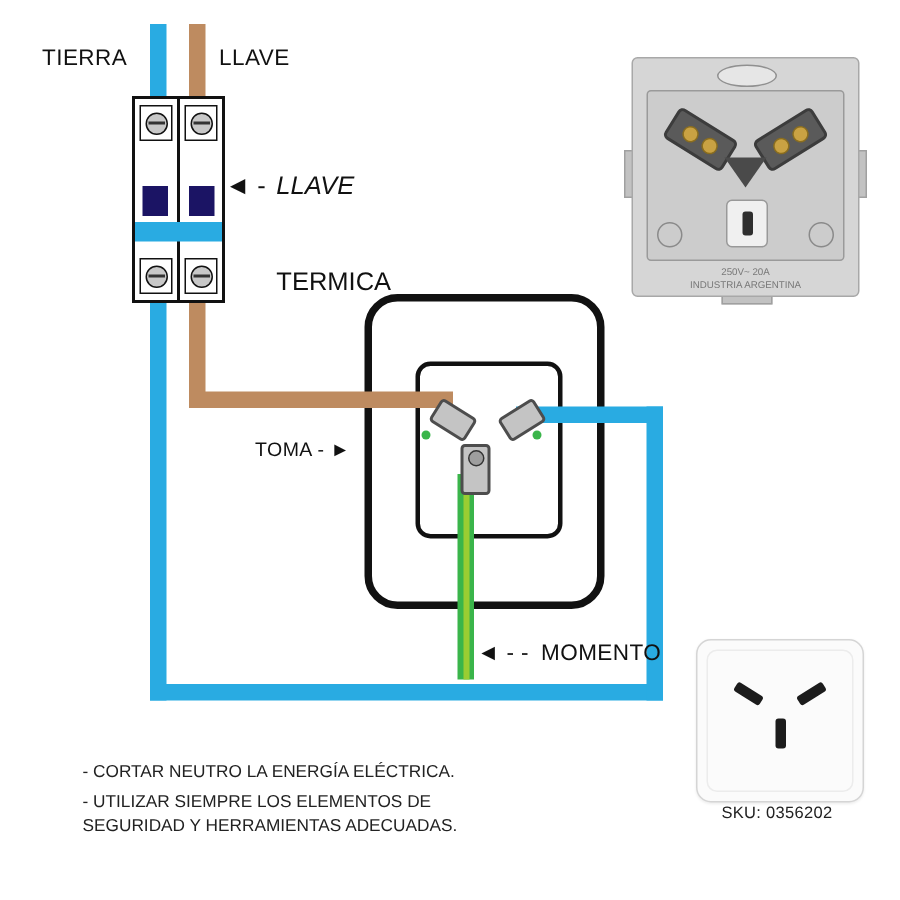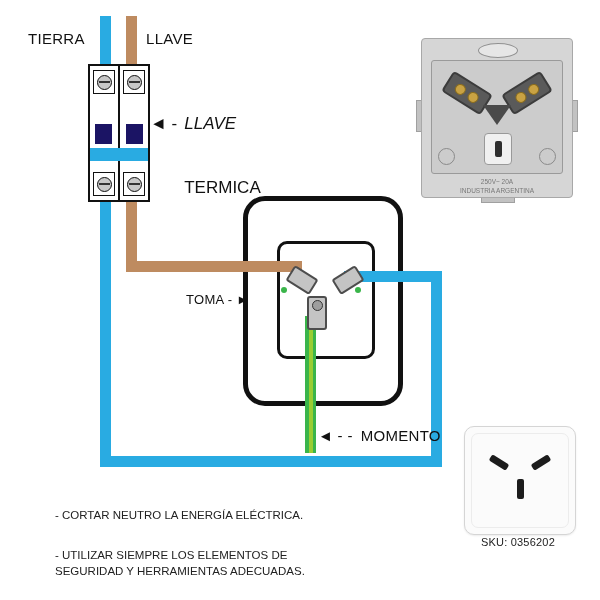--- a/index.html
+++ b/index.html
@@ -31,27 +31,27 @@
   .screwbox{position:absolute;width:20px;height:22px;border:1.5px solid #111;background:#fff;
     display:flex;align-items:center;justify-content:center;}
   .screwbox .sc{width:13px;height:13px;border-radius:50%;background:#c8c8c8;border:1.5px solid #111;position:relative;}
   .screwbox .sc::after{content:"";position:absolute;left:1px;right:1px;top:50%;height:2px;margin-top:-1px;background:#333;}
   .toggle{position:absolute;width:17px;height:20px;background:#1B1464;top:58px;}
   .cyanband{position:absolute;left:0;right:0;top:82px;height:13px;background:var(--neutral,#29ABE2);}
   
   .lbl{position:absolute;font-size:15px;color:#111;letter-spacing:.3px;}
   .breaker-label{position:absolute;left:150px;top:114px;display:flex;gap:7px;font-size:17px;color:#111;}
   .breaker-label .arrow{font-size:17px;}
-  .toma-label{position:absolute;left:186px;top:292px;font-size:13px;color:#111;letter-spacing:.3px;}
+  .toma-label{position:absolute;left:170px;top:292px;font-size:13px;color:#111;letter-spacing:.3px;}
   .tierra-label{position:absolute;left:318px;top:427px;font-size:15px;color:#111;display:flex;gap:8px;letter-spacing:.3px;}
   
   .warn-title{position:absolute;left:62px;top:484px;font-size:11.5px;font-weight:bold;color:var(--warning_red,#ED1C24);}
   .warn-item{position:absolute;left:55px;font-size:11.5px;color:#222;line-height:1.4;}
   .warn-item.i0{top:507px;width:300px;}
-  .warn-item.i1{top:527px;width:250px;margin-top:20px;}
+  .warn-item.i1{top:527px;width:250px;}
   
   .module{position:absolute;left:421px;top:38px;width:152px;height:160px;}
   .module .body{position:absolute;inset:0;background:#d6d6d6;border:1px solid #a8a8a8;border-radius:4px;}
   .module .tab{position:absolute;background:#c2c2c2;border:1px solid #a0a0a0;}
   .module .tab.l{left:-5px;top:62px;width:6px;height:30px;}
   .module .tab.r{right:-5px;top:62px;width:6px;height:30px;}
   .module .tab.b{left:50%;margin-left:-16px;bottom:-5px;width:32px;height:6px;}
   .module .logo{position:absolute;left:50%;margin-left:-19px;top:5px;width:38px;height:13px;
     border:1px solid #909090;border-radius:50%;background:#e6e6e6;}
   .module .plate{position:absolute;left:10px;top:22px;right:10px;bottom:24px;background:#cccccc;

